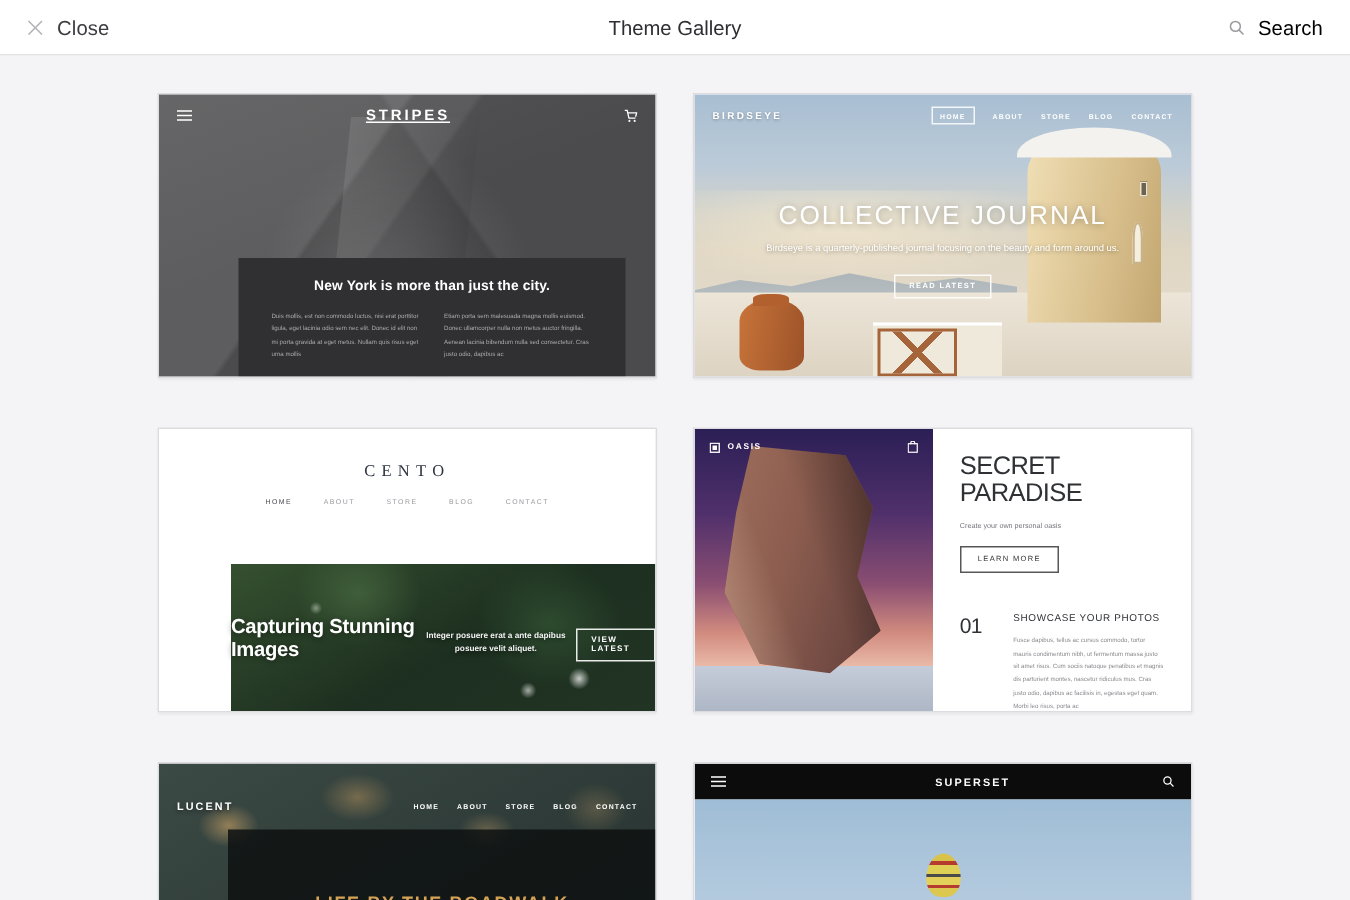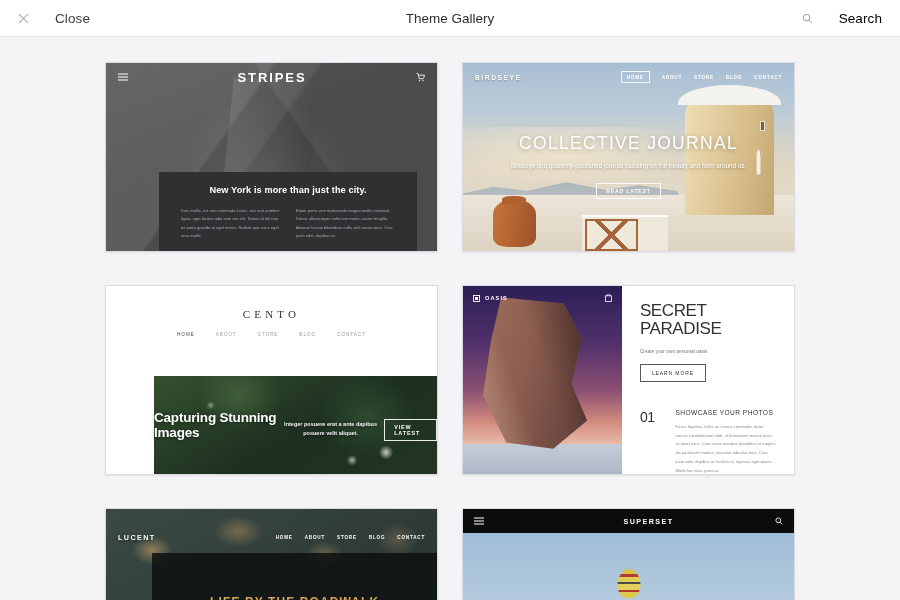--- a/index.html
+++ b/index.html
@@ -14,21 +14,21 @@
   .topbar {
     position: relative;
     height: 37px;
     background: #ffffff;
     border-bottom: 1px solid #e3e3e6;
     display: flex;
     align-items: center;
     justify-content: space-between;
     padding: 0 18px;
   }
-  .tb-left, .tb-right { display: flex; align-items: center; gap: 26px; }
+  .tb-left, .tb-right { display: flex; align-items: center; gap: 9px; }
   .tb-left .label { font-size: 13.5px; color: #3c3c41; letter-spacing: .1px; }
   .tb-right .label { font-size: 13.5px; color: #000000; letter-spacing: .1px; }
   .tb-title {
     position: absolute; left: 0; right: 0; top: 0; bottom: 0;
     display: flex; align-items: center; justify-content: center;
     font-size: 13.5px; color: #2e2e33; pointer-events: none;
   }
   .ic { display: inline-block; line-height: 0; }
   .ic svg { display: block; }
 
@@ -93,21 +93,21 @@
       linear-gradient(125deg, rgba(255,255,255,.07) 46%, rgba(255,255,255,0) 47%),
       linear-gradient(55deg, rgba(0,0,0,.18) 60%, rgba(0,0,0,0) 61%),
       #4b4b4d;
   }
   .stripes-flat {
     position: absolute;
     left: 36%; top: 8%; width: 26%; height: 92%;
     background: linear-gradient(100deg, rgba(255,255,255,.10), rgba(0,0,0,.10));
     transform: skewX(-6deg);
   }
-  .t-stripes .logo { font-size: 13px; letter-spacing: 1.9px; margin: 4px auto; }
+  .t-stripes .logo { font-size: 10px; letter-spacing: 1.9px; margin: 4px auto; text-decoration: underline; }
   .stripes-hero { position: absolute; top: 32px; left: 0; right: 0; text-align: center; }
   .stripes-hero h1 {
     color: #fff; font-size: 20px; font-weight: bold; letter-spacing: -.4px;
     text-shadow: 0 1px 3px rgba(0,0,0,.35);
   }
   .stripes-hero p {
     color: #f0f0f0; font-size: 7.6px; margin-top: 6px; letter-spacing: .1px;
     text-shadow: 0 1px 2px rgba(0,0,0,.35);
   }
   .stripes-hero .btn-outline { margin-top: 11px; }

